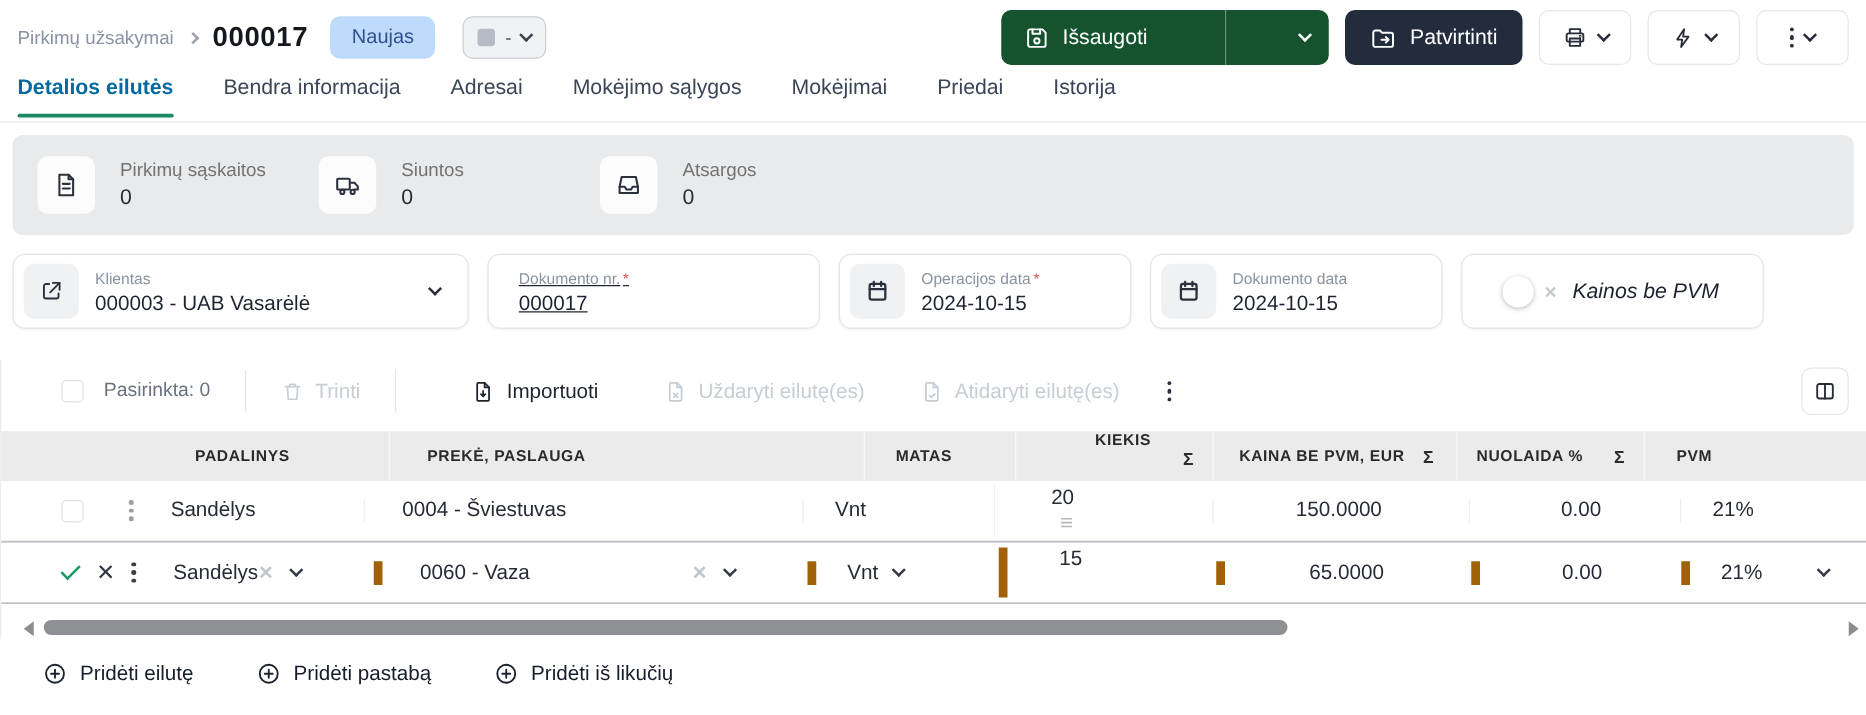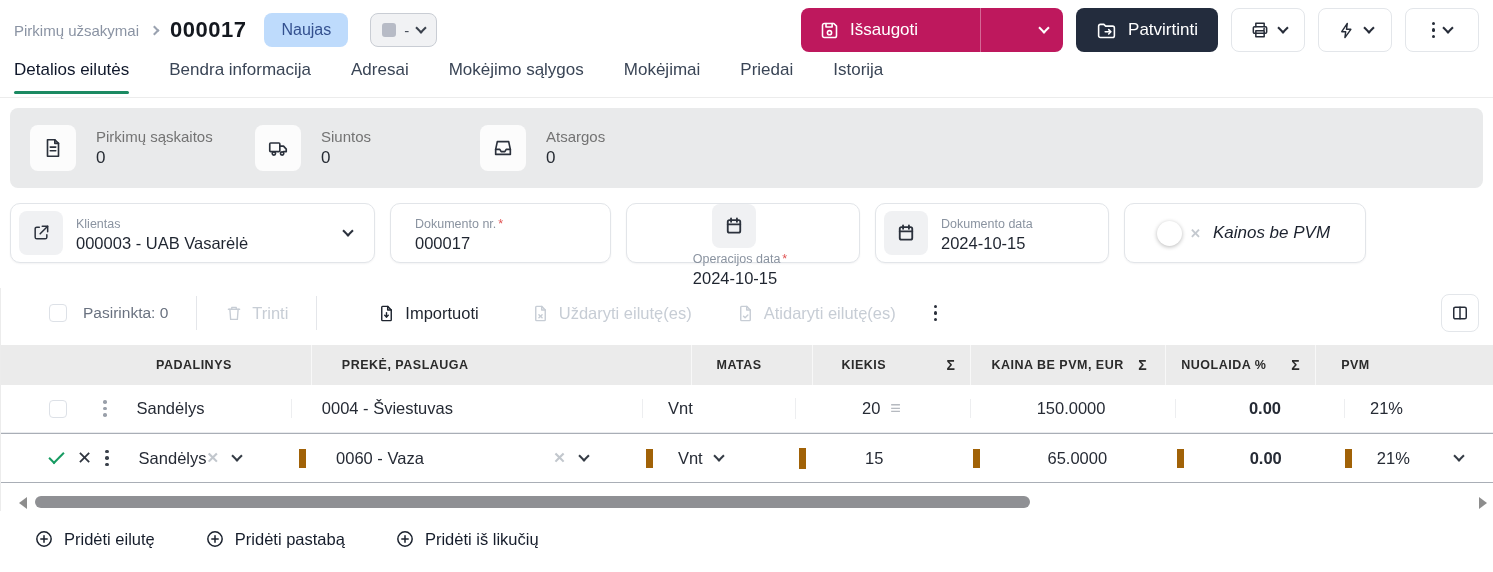--- a/index.html
+++ b/index.html
@@ -23,34 +23,34 @@
   .doc-title { font-size:22px; font-weight:700; color:#14181f; letter-spacing:.5px; margin-right:18px; }
   .badge { background:#BEDBFC; color:#33508F; font-size:16px; padding:8px 17px; border-radius:8px; }
   .tag-select { margin-left:22px; height:34px; display:inline-flex; align-items:center; gap:8px;
     padding:0 11px; border:1px solid #C9CDD4; background:#F1F2F4; border-radius:8px; cursor:pointer; color:#3A414C; }
   .swatch { width:14px; height:14px; border-radius:3px; background:#B7BBC6; }
   .tag-select .dash { font-size:15px; color:#4A515C; }
 
   .topbar-right { margin-left:auto; display:flex; align-items:center; gap:13px; }
   .btn { height:44px; border:none; border-radius:8px; display:inline-flex; align-items:center;
     font-family:inherit; font-size:17px; cursor:pointer; }
-  .btn-save { background:#be185d; color:#fff; padding:0; overflow:hidden;gap:44px; }
+  .btn-save { background:#14532d; color:#fff; padding:0; overflow:hidden;gap:44px; }
   .btn-save .main { display:inline-flex; align-items:center; gap:10px; padding:0 18px; height:100%; }
   .btn-save .split { width:1px; height:100%; background:rgba(255,255,255,.35); }
   .btn-save .caret { width:38px; height:100%; display:inline-flex; align-items:center; justify-content:center; }
   .btn-confirm { background:#232C3D; color:#fff; padding:0 20px; gap:11px; }
   .iconbtn { height:44px; min-width:74px; padding:0 14px; background:#fff; border:1px solid #E3E6EA;
     border-radius:8px; display:inline-flex; align-items:center; justify-content:center; gap:9px;
     color:#262C38; cursor:pointer; }
 
   
   .tabs { display:flex; gap:40px; padding:0 14px; height:38px; align-items:flex-start;
     border-bottom:1px solid #ECECEC; }
   .tab { font-size:17px; color:#3A4556; padding-bottom:12px; cursor:pointer; position:relative; }
-  .tab.active { color:#0f172a; font-weight:400; }
+  .tab.active { color:#0369a1; font-weight:700; }
   .tab.active::after { content:""; position:absolute; left:0; right:0; bottom:-2px; height:3px;
     background:#1B8A62; border-radius:2px; }
 
   
   .stats { margin:10px 10px 0; height:80px; background:#E9EAEB; border-radius:8px;
     display:flex; align-items:center; padding:0 20px; }
   .stat { display:flex; align-items:center; gap:20px; width:225px; flex:0 0 auto; }
   .stat-icn { width:46px; height:46px; background:#FCFCFC; border-radius:8px;
     display:flex; align-items:center; justify-content:center; color:#2B313C; }
   .stat-label { font-size:15px; color:#737373; }
@@ -61,22 +61,22 @@
   .card { height:60px; background:#fff; border:1px solid #E2E5E9; border-radius:10px;
     box-shadow:0 1px 2px rgba(16,24,40,.05); display:flex; align-items:center; padding:0 14px 0 8px; }
   .card .sq { width:44px; height:44px; background:#F0F1F3; border-radius:8px; flex:0 0 auto;
     display:flex; align-items:center; justify-content:center; color:#2B313C; margin-right:13px; cursor:pointer; }
   .fl { line-height:1.25; }
   .fl .lab { font-size:12.5px; color:#8A93A0; }
   .fl .lab .req { color:#E05252; margin-left:2px; }
   .fl .val { font-size:16.5px; color:#1F2530; margin-top:2px; }
   .card.client { width:365px; }
   .card.client .chev { margin-left:auto; margin-right:8px; color:#2B313C; cursor:pointer; }
-  .card.docnr { width:221px; padding-left:24px; }
-  .card.opdate { width:234px;flex-direction:column; }
+  .card.docnr { width:266px; padding-left:24px;text-decoration:underline; }
+  .card.opdate { width:234px; }
   .card.docdate { width:234px; }
   .card.vat { width:242px; padding-left:32px; gap:12px; cursor:pointer; }
   .knob { width:25px; height:25px; border-radius:50%; background:#fff; flex:0 0 auto;
     box-shadow:0 1px 4px rgba(0,0,0,.28); }
   .vat .x { color:#C4C9CF; font-size:13px; font-weight:700; margin-left:-4px; }
   .vat .tlabel { font-size:17px; color:#1C222E;font-style:italic; }
 
   
   .grid-wrap { margin-top:25px; border-left:1px solid #ECECEC; }
   .toolbar { height:50px; display:flex; align-items:center; font-size:16.5px; }
@@ -91,36 +91,36 @@
   .cols-btn { margin-left:auto; margin-right:14px; width:38px; height:38px; border:1px solid #E3E6EA;
     border-radius:8px; background:#fff; display:flex; align-items:center; justify-content:center;
     color:#262C38; cursor:pointer; }
 
   
   .thead { margin-top:7px; height:40px; background:#EBEBEB; display:flex; align-items:stretch;
     font-size:12.5px; font-weight:700; color:#2B2B2B; letter-spacing:.5px; }
   .th { display:flex; align-items:center; }
   .th + .th { border-left:1px solid #F8F8F8; }
   .sum { font-size:14px; font-weight:700; margin-left:auto; cursor:pointer; }
-  .c0 { width:310px; } .c1 { width:380px; } .c2 { width:122px; } .c3 { width:158px; }
+  .c0 { width:310px; } .c1 { width:380px; } .c2 { width:122px; } .c3 { width:158px;flex-direction:column; }
   .c4 { width:195px; } .c5 { width:150px; } .c6 { width:178px; }
   .th.c0 { padding-left:155px; } .th.c1 { padding-left:30px; } .th.c2 { padding-left:25px; }
   .th.c3 { padding-left:28px; padding-right:15px; } .th.c4 { padding-left:20px; padding-right:18px; }
   .th.c5 { padding-left:15px; padding-right:15px; } .th.c6 { padding-left:25px; }
 
   .trow { display:flex; align-items:center; font-size:16.5px; color:#262B35; background:#fff;gap:48px; }
   .td { display:flex; align-items:center; }
   .row1 { height:48px; border-bottom:1px solid #E9EBEE; }
   .row1 .td + .td { border-left:1px solid #EDEEF0; }
   .row2 { height:50px; border-top:1px solid #A9AEB6; border-bottom:1px solid #A9AEB6; }
   .row2 .td + .td { border-left:7px solid #a16207; }
   .td.c1 { padding-left:30px; } .td.c2 { padding-left:25px; padding-right:18px; }
   .td.c3 { justify-content:flex-end; padding-right:18px; }
   .td.c4 { justify-content:flex-end; padding-right:22px; }
-  .td.c5 { justify-content:flex-end; padding-right:15px;font-weight:bold; }
+  .td.c5 { justify-content:flex-end; padding-right:15px; }
   .td.c6 { padding-left:25px; padding-right:20px; }
   .row-cb { margin-left:48px; margin-right:0; }
   .td .kebab { color:#9AA0AA; margin-left:36px; cursor:pointer; }
   .cellname { margin-left:30px; }
   .drag { color:#B6BAC0; font-size:18px; margin-left:10px; cursor:grab; width:14px; }
   .ghost { visibility:hidden; }
   .check { width:15px; height:8px; border-left:2.5px solid #179B62; border-bottom:2.5px solid #179B62;
     transform:rotate(-45deg); margin:-4px 0 0 48px; cursor:pointer; }
   .xmark { color:#2F353F; font-size:18px; margin-left:13px; cursor:pointer; }
   .row2 .td .kebab { margin-left:13px; color:#3A404A; }

